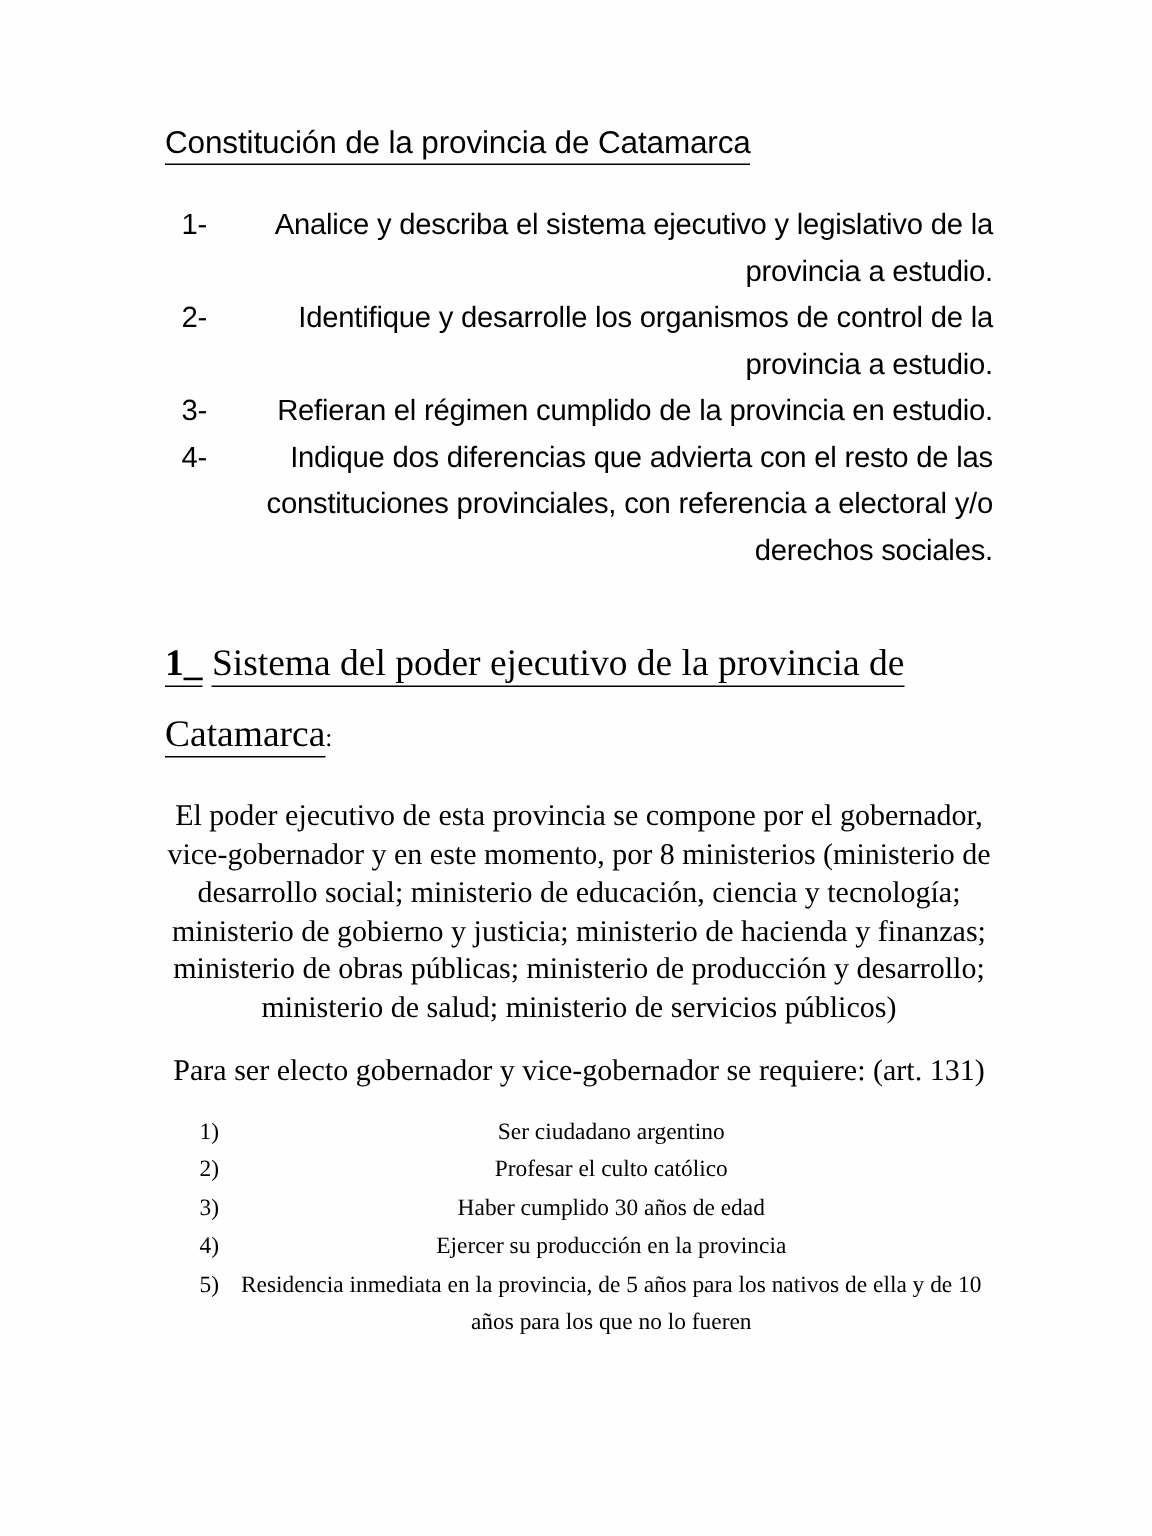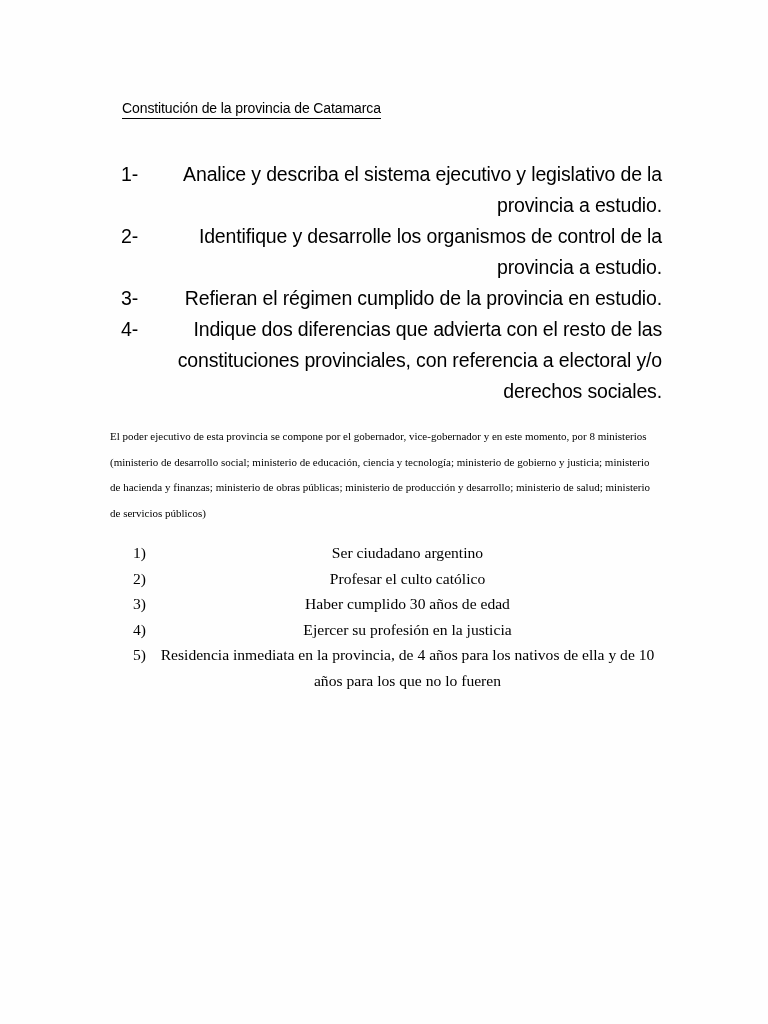--- a/index.html
+++ b/index.html
@@ -26,24 +26,24 @@
   .content {
     position: absolute;
     left: 110px;
     top: 0;
     width: 552px;
   }
 
   
   .doc-title {
     font-family: "Liberation Sans", sans-serif;
-    font-size: 14px;
+    font-size: 21px;
     font-weight: 400;
     line-height: 24px;
-    margin: 12px;
+    margin: 0;
     padding-top: 84px;
     letter-spacing: -0.1px;
     display: block;
   }
   .doc-title span {
     border-bottom: 1.6px solid #000;
     padding-bottom: 2px;
   }
 
   
@@ -91,25 +91,25 @@
     padding-bottom: 1px;
   }
   .section-heading .sh-colon {
     font-size: 17px;
     border-bottom: none;
   }
 
   
   .body-par {
     font-family: "Liberation Serif", serif;
-    font-size: 11px;
+    font-size: 20px;
     line-height: 25.5px;
     margin: 0;
     padding-top: 17px;
-    text-align: left;
+    text-align: center;
   }
 
   
   .req-list {
     margin: 0;
     padding: 0;
     list-style: none;
     font-family: "Liberation Serif", serif;
     font-size: 15.6px;
     line-height: 25.5px;
@@ -151,40 +151,42 @@
       <li class="task-item">
         <span class="task-marker">3-</span>
         <span class="task-text">Refieran el régimen cumplido de la provincia en estudio.</span>
       </li>
       <li class="task-item">
         <span class="task-marker">4-</span>
         <span class="task-text">Indique dos diferencias que advierta con el resto de las constituciones provinciales, con referencia a electoral y/o derechos sociales.</span>
       </li>
     </ul>
 
+    <h2 class="section-heading"><span class="sh-num">1_</span> <span class="sh-text">Sistema del poder ejecutivo de la provincia de Catamarca</span><span class="sh-colon">:</span></h2>
 
     <p class="body-par">El poder ejecutivo de esta provincia se compone por el gobernador, vice-gobernador y en este momento, por 8 ministerios (ministerio de desarrollo social; ministerio de educación, ciencia y tecnología; ministerio de gobierno y justicia; ministerio de hacienda y finanzas; ministerio de obras públicas; ministerio de producción y desarrollo; ministerio de salud; ministerio de servicios públicos)</p>
+    <p class="body-par">Para ser electo gobernador y vice-gobernador se requiere: (art. 131)</p>
 
     <ul class="req-list">
       <li class="req-item">
         <span class="req-marker">1)</span>
         <span class="req-text">Ser ciudadano argentino</span>
       </li>
       <li class="req-item">
         <span class="req-marker">2)</span>
         <span class="req-text">Profesar el culto católico</span>
       </li>
       <li class="req-item">
         <span class="req-marker">3)</span>
         <span class="req-text">Haber cumplido 30 años de edad</span>
       </li>
       <li class="req-item">
         <span class="req-marker">4)</span>
-        <span class="req-text">Ejercer su profesión en la justicia</span>
+        <span class="req-text">Ejercer su producción en la provincia</span>
       </li>
       <li class="req-item">
         <span class="req-marker">5)</span>
-        <span class="req-text">Residencia inmediata en la provincia, de 4 años para los nativos de ella y de 10 años para los que no lo fueren</span>
+        <span class="req-text">Residencia inmediata en la provincia, de 5 años para los nativos de ella y de 10 años para los que no lo fueren</span>
       </li>
     </ul>
 
   </div>
 </div>
 
 </body></html>

